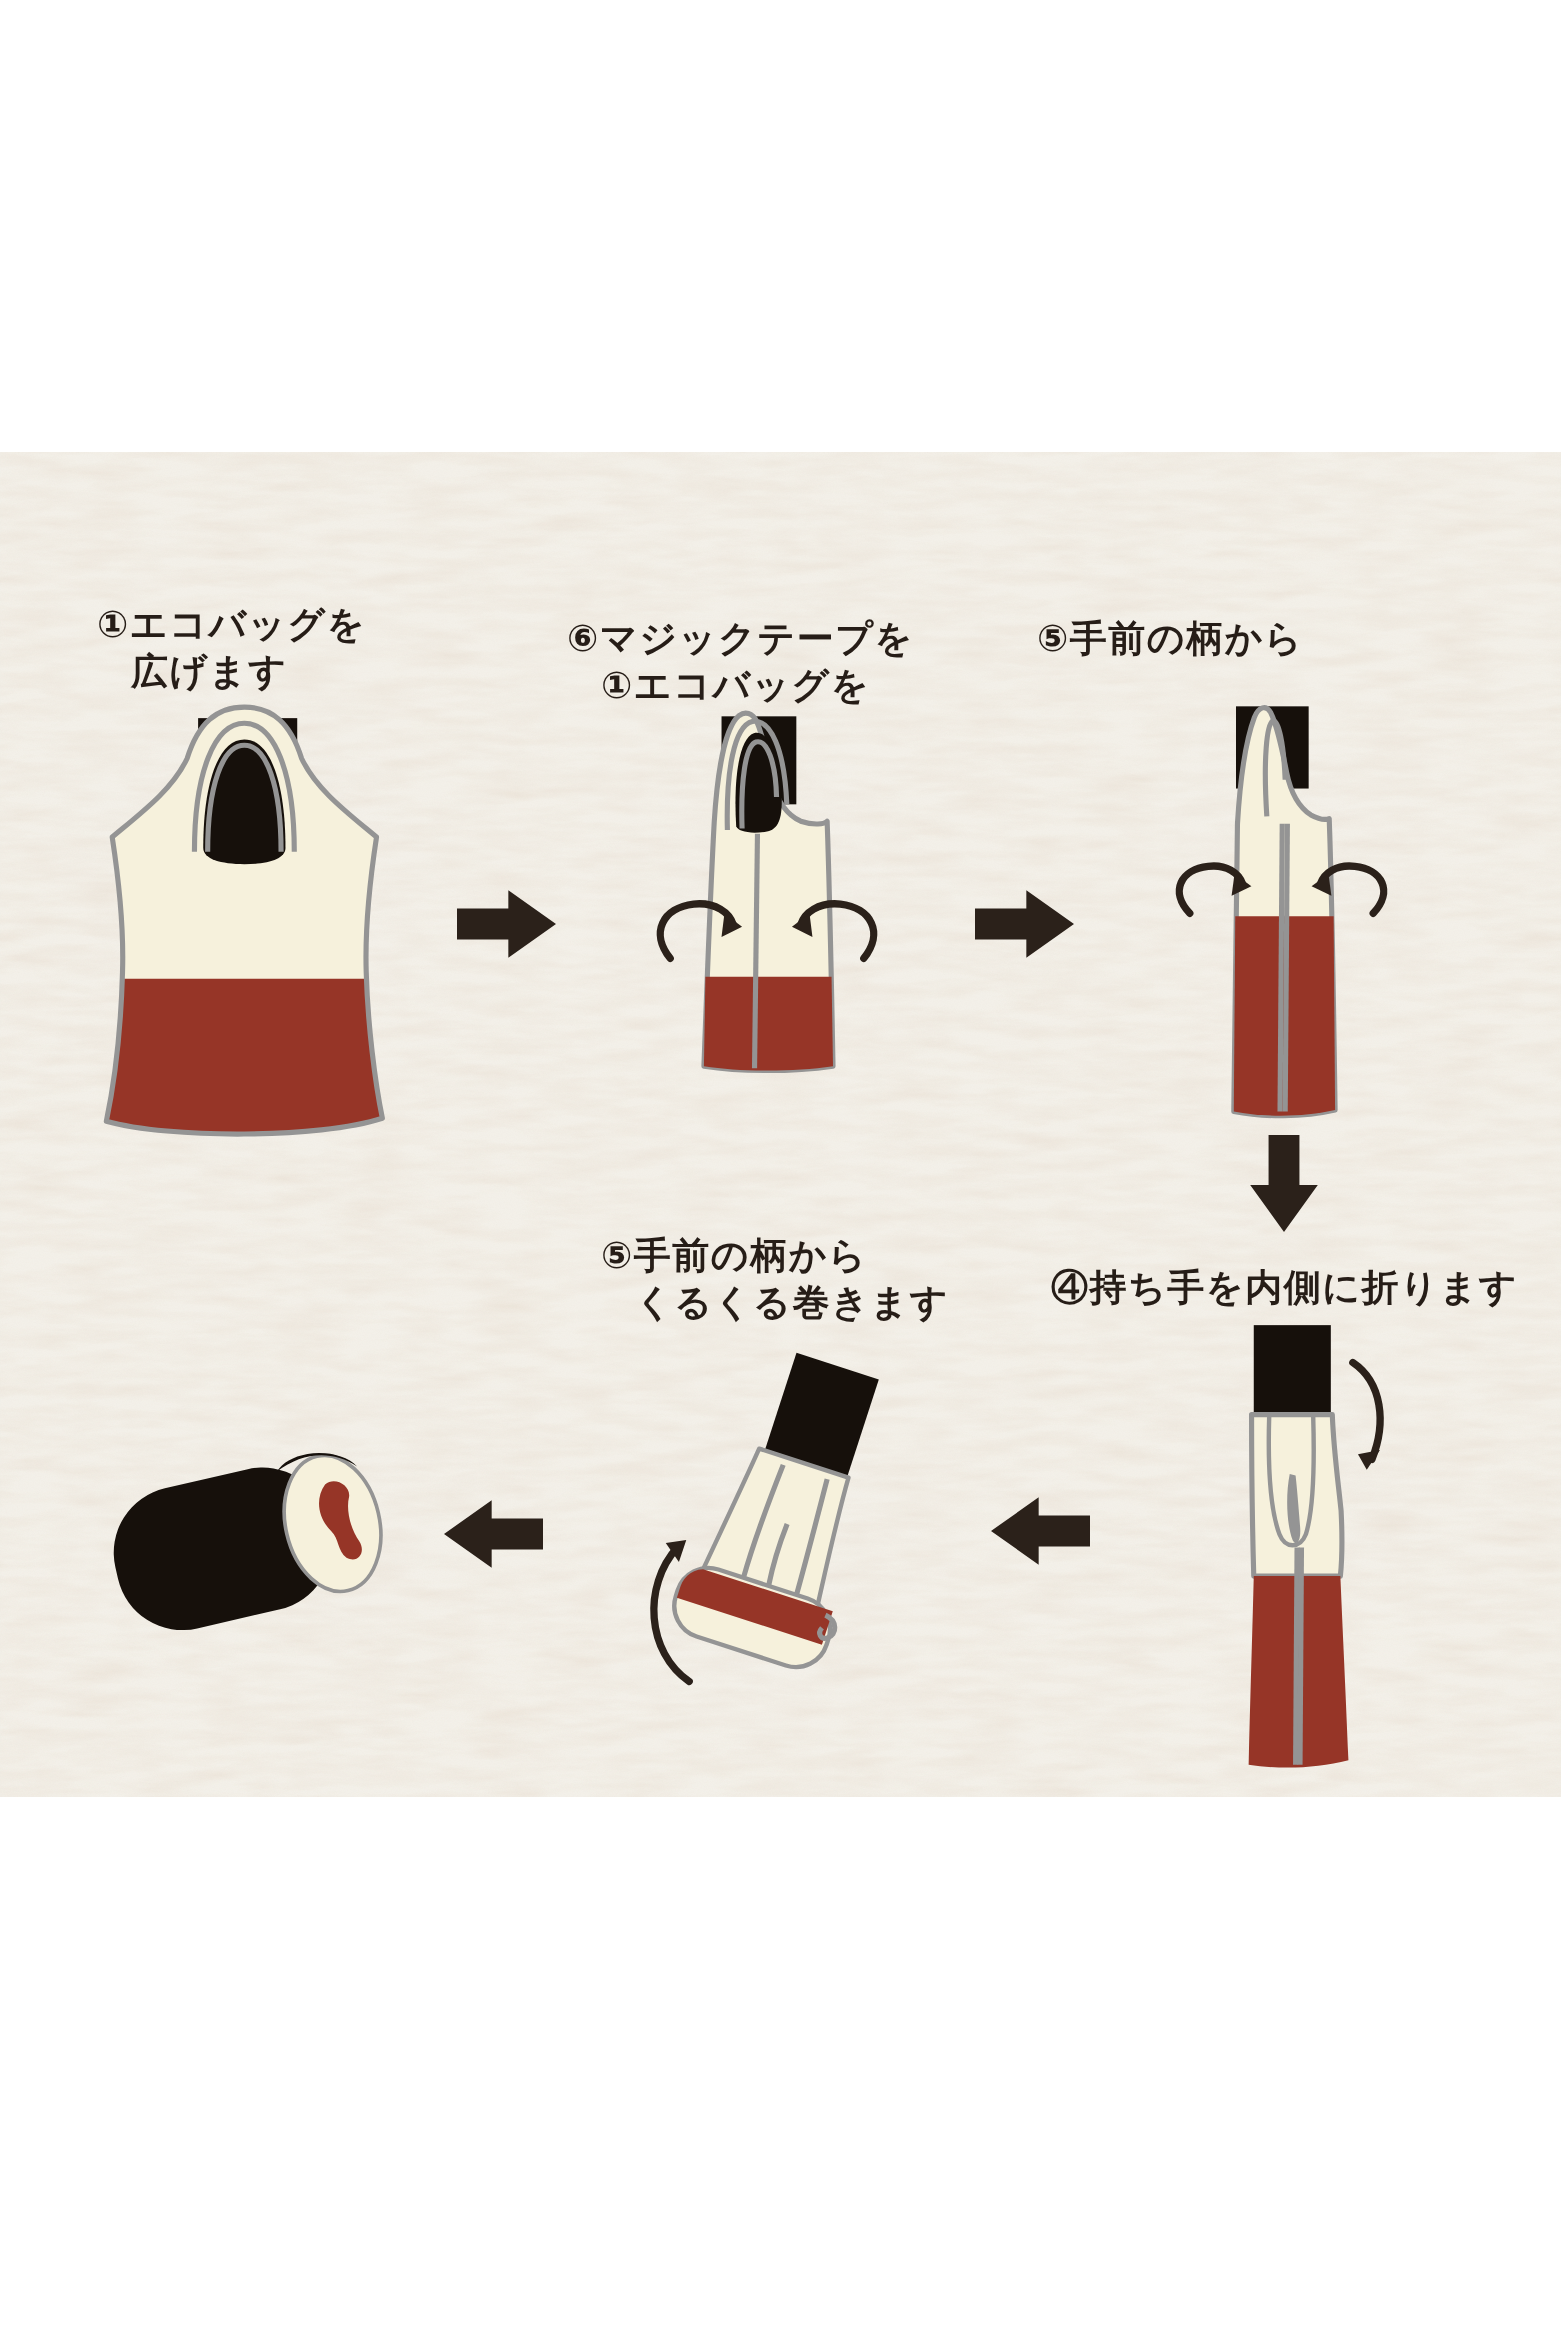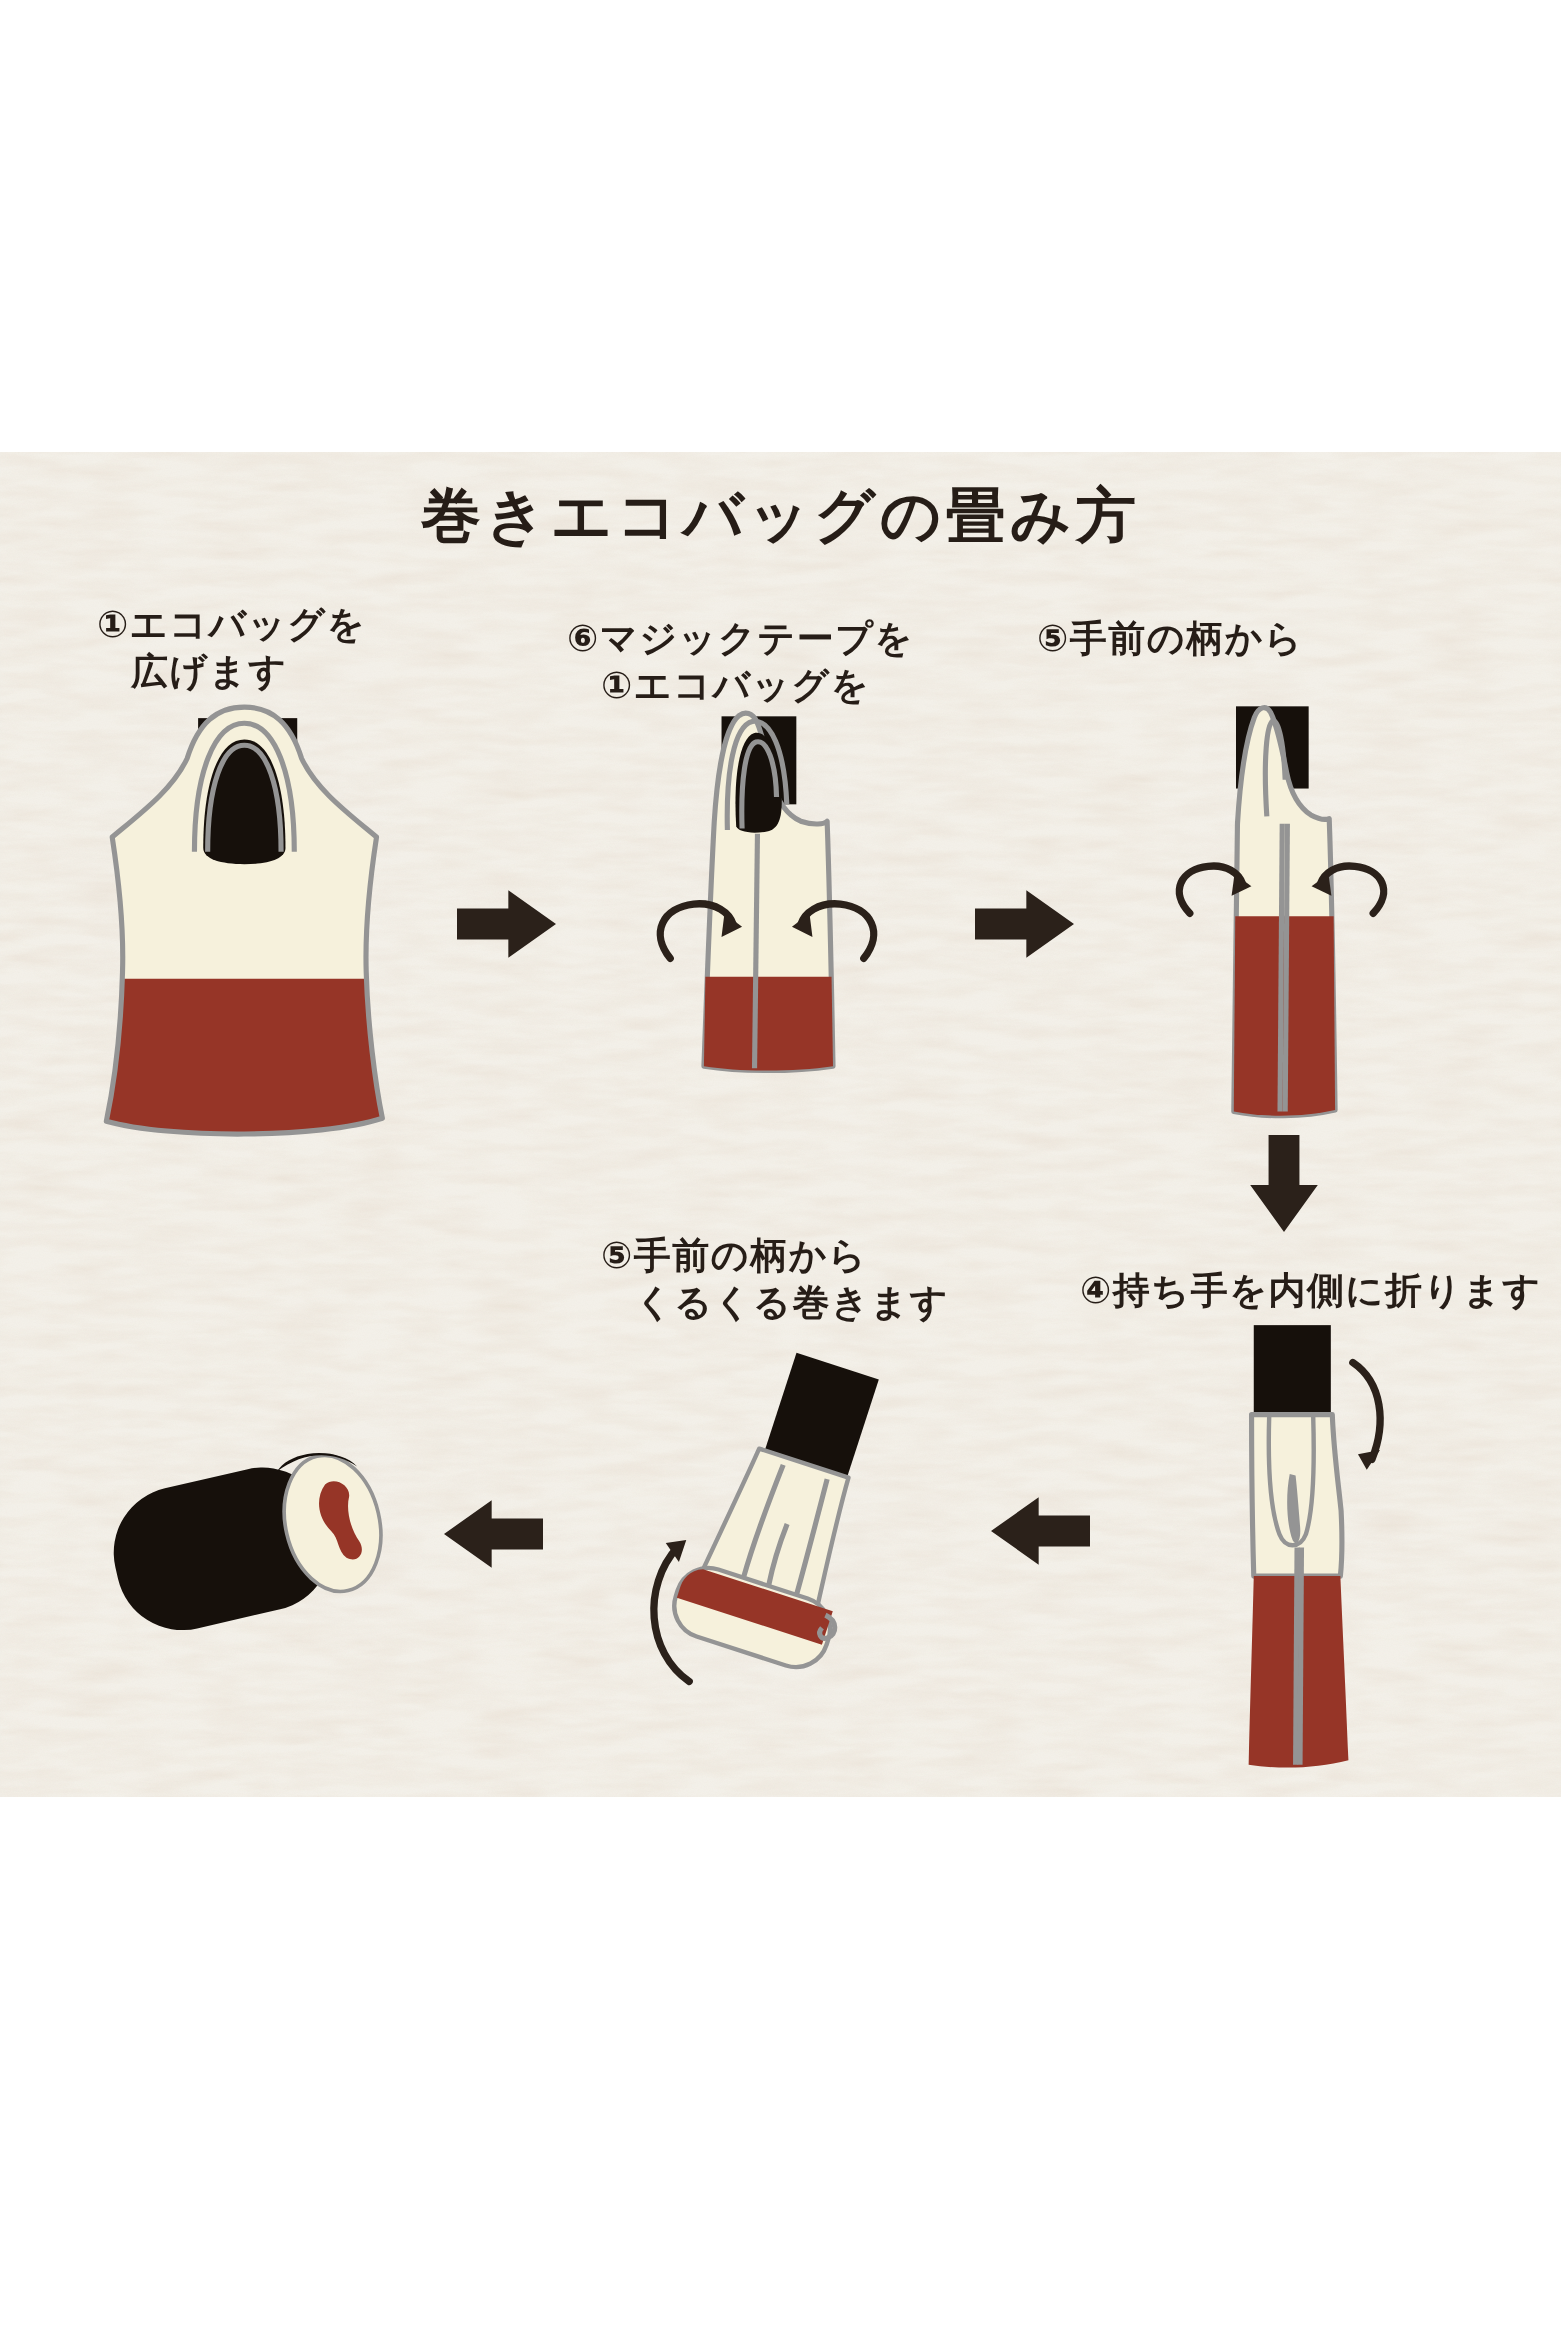--- a/index.html
+++ b/index.html
@@ -47,34 +47,33 @@
       <filter id="paperB" x="0" y="0" width="100%" height="100%">
         <feTurbulence type="fractalNoise" baseFrequency="0.6 0.6" numOctaves="2" seed="4" stitchTiles="stitch"></feTurbulence>
         <feColorMatrix type="matrix" values="0 0 0 0 0.80  0 0 0 0 0.74  0 0 0 0 0.66  0.4 0.4 0.4 0 -0.48"></feColorMatrix>
       </filter>
       <rect width="2126" height="1832" fill="#f3f0e9"></rect>
       <rect width="2126" height="1832" filter="url(#paperA)" opacity="0.9"></rect>
       <rect width="2126" height="1832" filter="url(#paperB)" opacity="0.35"></rect>
     </svg>
   </div>
 
-  <div class="title">巻きエコバッグの畳み方</div>
 
   <div class="step-label" style="left:97px;top:601px;">
     <div class="l1">①エコバッグを</div>
     <div class="l2">広げます</div>
   </div>
   <div class="step-label" style="left:567px;top:615px;">
     <div class="l1">⑥マジックテープを</div>
     <div class="l2">①エコバッグを</div>
   </div>
   <div class="step-label" style="left:1037px;top:615px;">
     <div class="l1">⑤手前の柄から</div>
   </div>
-  <div class="step-label" style="left:1080px;top:1267px;">
+  <div class="step-label" style="left:1051px;top:1267px;font-family:Liberation Mono, monospace;">
     <div class="l1">④持ち手を内側に折ります</div>
   </div>
   <div class="step-label" style="left:601px;top:1232px;">
     <div class="l1">⑤手前の柄から</div>
     <div class="l2">くるくる巻きます</div>
   </div>
 
   <svg class="abs" style="left:99px;top:701px;" width="290" height="441" viewBox="0 0 395 600">
     <rect x="135" y="23" width="135" height="162" style="fill:var(--ink)"></rect>
     <path style="fill:var(--cream)" d="M 18 185

